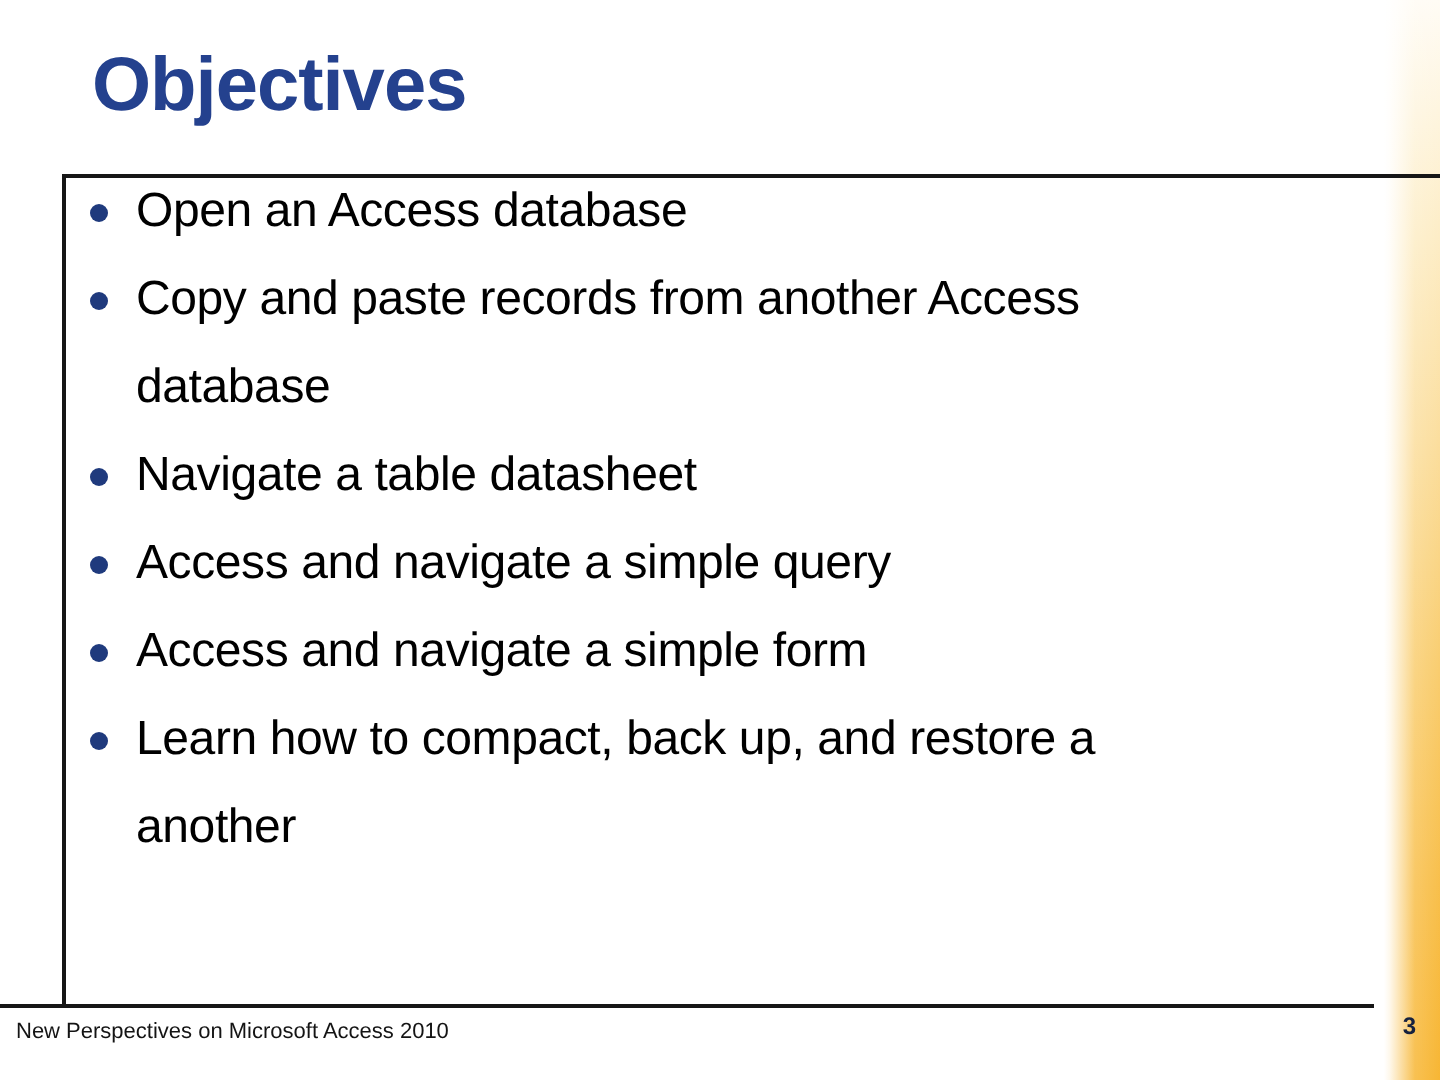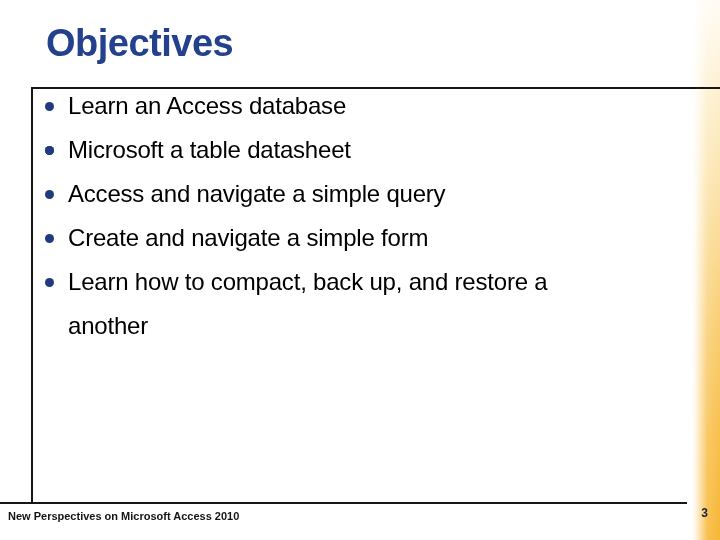--- a/index.html
+++ b/index.html
@@ -117,21 +117,21 @@
     background: #1f3a7d;
   }
 
   
   .footer-text {
     position: absolute;
     left: 8px;
     top: 510px;
     z-index: 3;
     font-size: 11px;
-    font-weight: 700;
+    font-weight: 400;
     color: #141414;
   }
   .page-number {
     position: absolute;
     right: 12px;
     top: 506px;
     z-index: 3;
     font-size: 12px;
     font-weight: 700;
     color: #16223f;
@@ -148,40 +148,41 @@
   <div class="title">Objectives</div>
 
   <div class="rule-title"></div>
   <div class="rule-vertical"></div>
   <div class="rule-footer"></div>
 
   <ul class="bullets">
 
       <li>
         <span class="dot"></span>
-        <span>Learn an Access database</span>
+        <span>Open an Access database</span>
       </li>
 
       <li>
         <span class="dot"></span>
+        <span>Copy and paste records from another Access database</span>
       </li>
 
       <li>
         <span class="dot"></span>
-        <span>Microsoft a table datasheet</span>
+        <span>Navigate a table datasheet</span>
       </li>
 
       <li>
         <span class="dot"></span>
         <span>Access and navigate a simple query</span>
       </li>
 
       <li>
         <span class="dot"></span>
-        <span>Create and navigate a simple form</span>
+        <span>Access and navigate a simple form</span>
       </li>
 
 
       <li>
         <span class="dot"></span>
         <span>Learn how to compact, back up, and restore a another</span>
       </li>
     </ul>
 
   <div class="footer-text">New Perspectives on Microsoft Access 2010</div>

